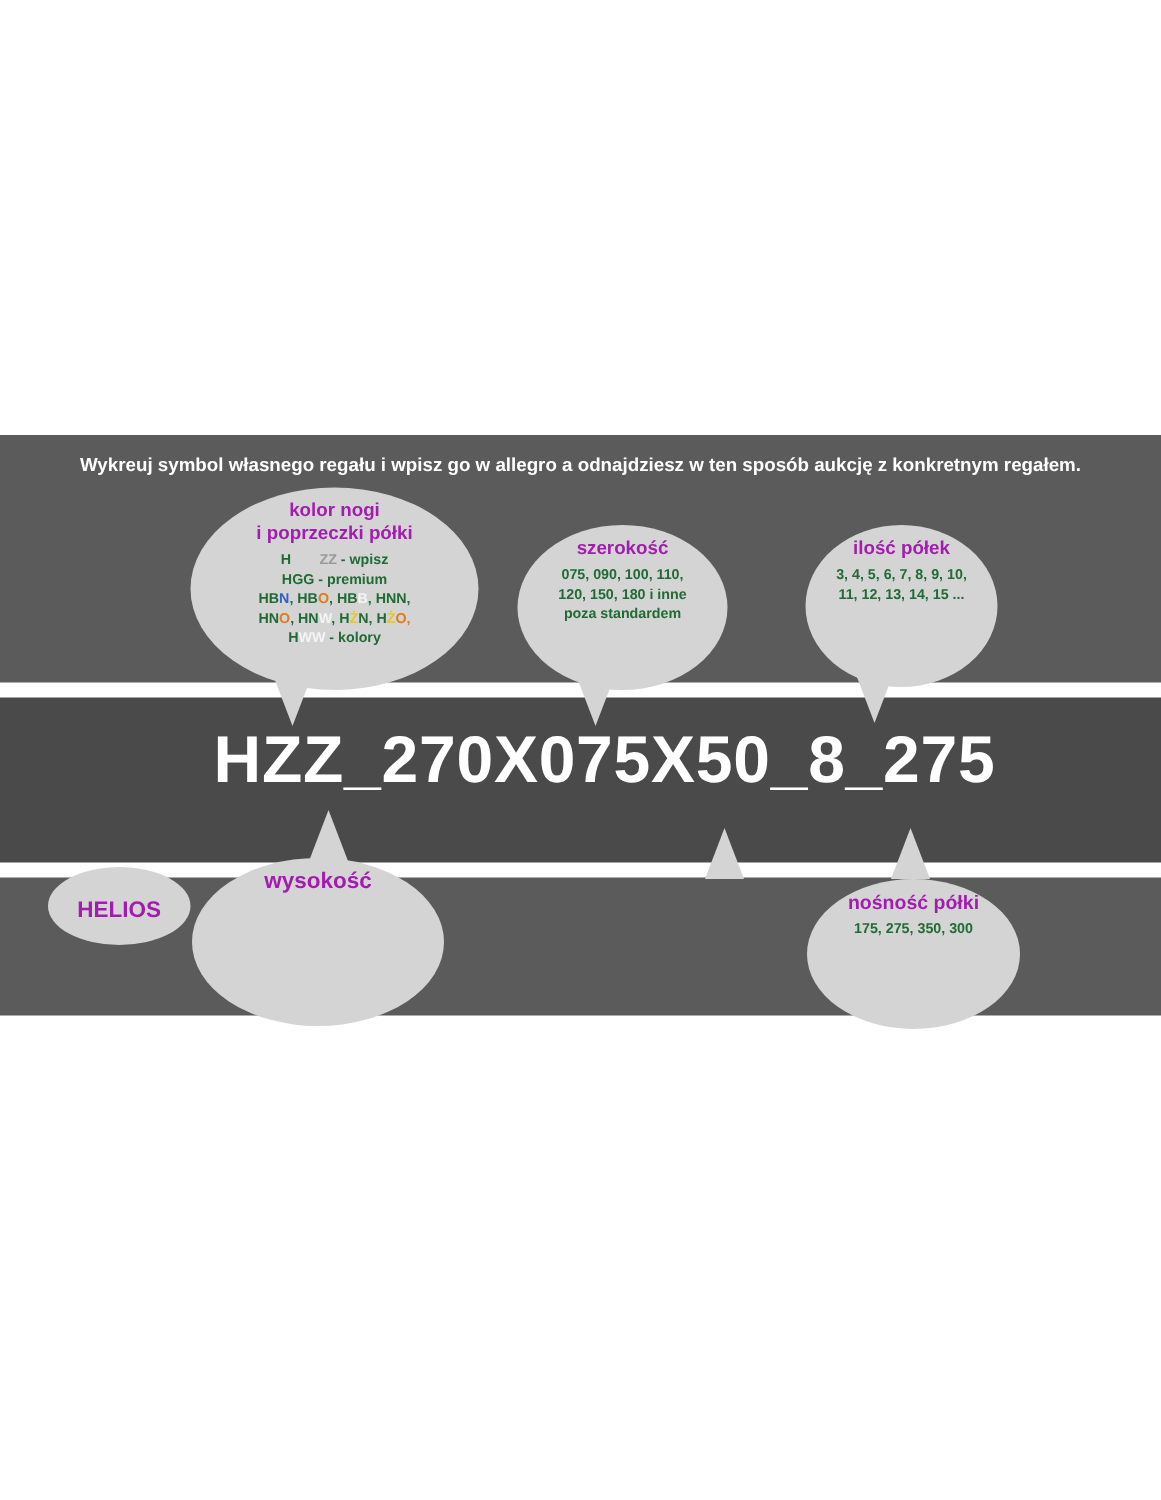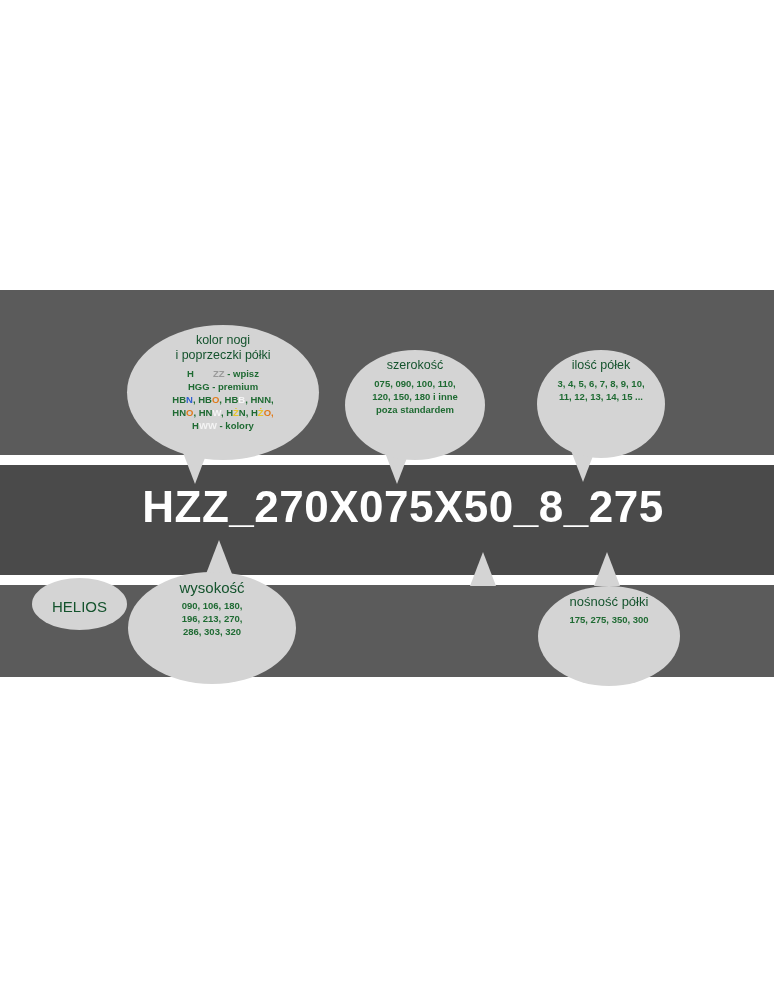--- a/index.html
+++ b/index.html
@@ -74,23 +74,23 @@
     position: absolute;
     background: #d4d4d4;
     border-radius: 50% / 50%;
     box-sizing: border-box;
     text-align: center;
     color: #1f6b33;
     padding: 8px 10px;
   }
   .bubble .b-title {
     font-size: 12.5px;
-    font-weight: normal;
+    font-weight: bold;
     line-height: 15px;
-    color: #14532d;
+    color: #a21caf;
     margin-bottom: 4px;
   }
   .bubble .b-body {
     font-size: 9.5px;
     font-weight: bold;
     line-height: 13px;
     color: #1f6b33;
   }
   .bubble .b-body .ln { display: block; }
 
@@ -157,20 +157,21 @@
 </style>
 </head>
 <body>
 
 <div id="diagram">
 
   <div class="band-top"></div>
   <div class="band-mid"></div>
   <div class="band-bot"></div>
 
+  <div class="headline">Wykreuj symbol własnego regału i wpisz go w allegro a odnajdziesz w ten sposób aukcję z konkretnym regałem.</div>
 
   <div class="code">HZZ_270X075X50_8_275</div>
 
   <div class="tail tail-down" style="left:182px; top:160px;"></div>
   <div class="tail tail-down" style="left:384px; top:160px;"></div>
   <div class="tail tail-down" style="left:570px; top:158px;"></div>
 
   <div class="tail tail-up" style="left:206px; top:250px;"></div>
   <div class="tail tail-up" style="left:470px; top:262px;"></div>
   <div class="tail tail-up" style="left:594px; top:262px;"></div>
@@ -205,25 +206,20 @@
       <span class="ln">11, 12, 13, 14, 15 ...</span>
     </div>
   </div>
 
   <div class="bubble" id="bubble-helios">
     <div class="b-title">HELIOS</div>
   </div>
 
   <div class="bubble" id="bubble-wysokosc">
     <div class="b-title">wysokość</div>
-    <div class="b-body">
-      <span class="ln">090, 106, 180,</span>
-      <span class="ln">196, 213, 270,</span>
-      <span class="ln">286, 303, 320</span>
-    </div>
   </div>
 
 
   <div class="bubble" id="bubble-nosnosc">
     <div class="b-title">nośność półki</div>
     <div class="b-body">
       <span class="ln">175, 275, 350, 300</span>
     </div>
   </div>
 

